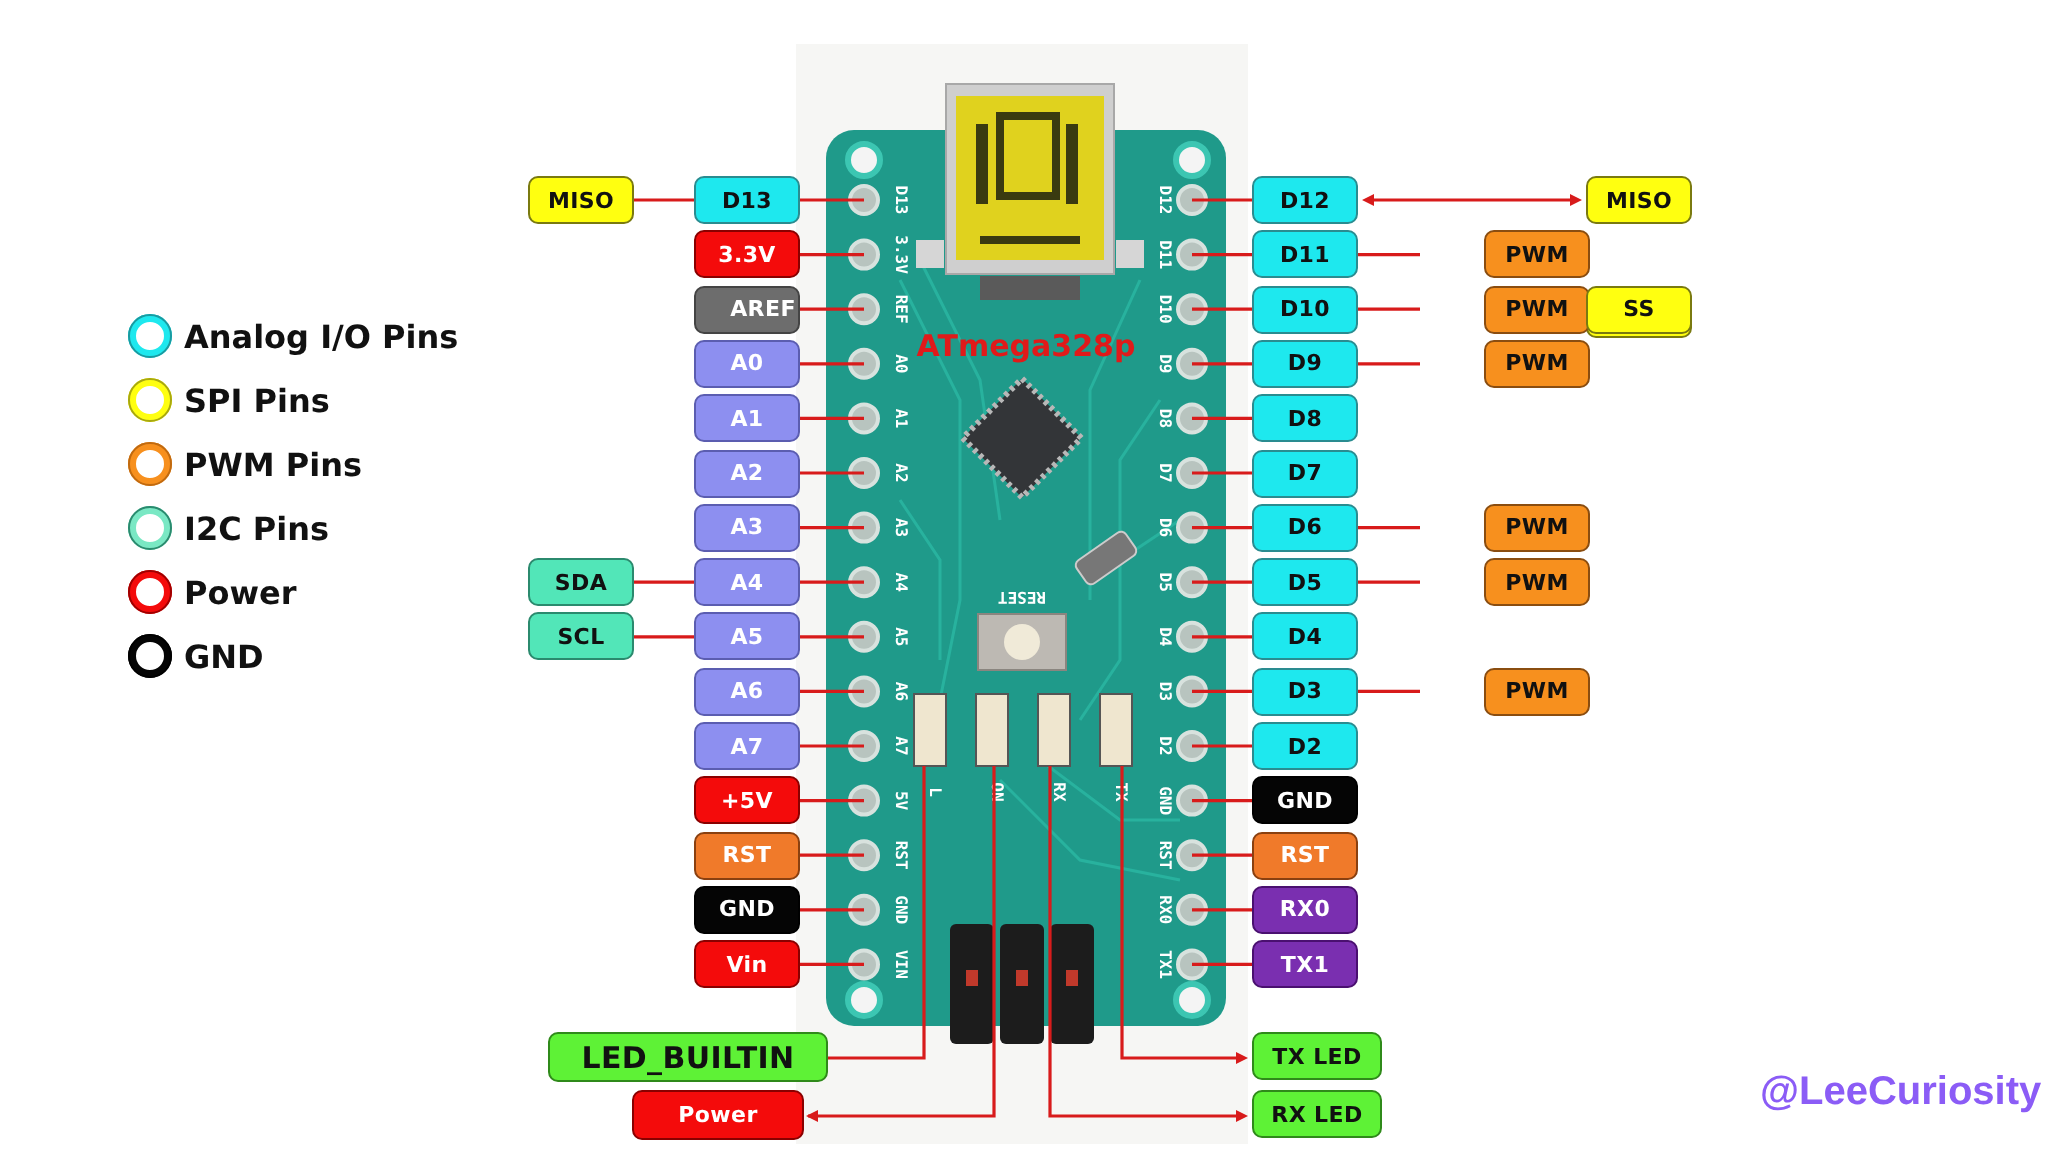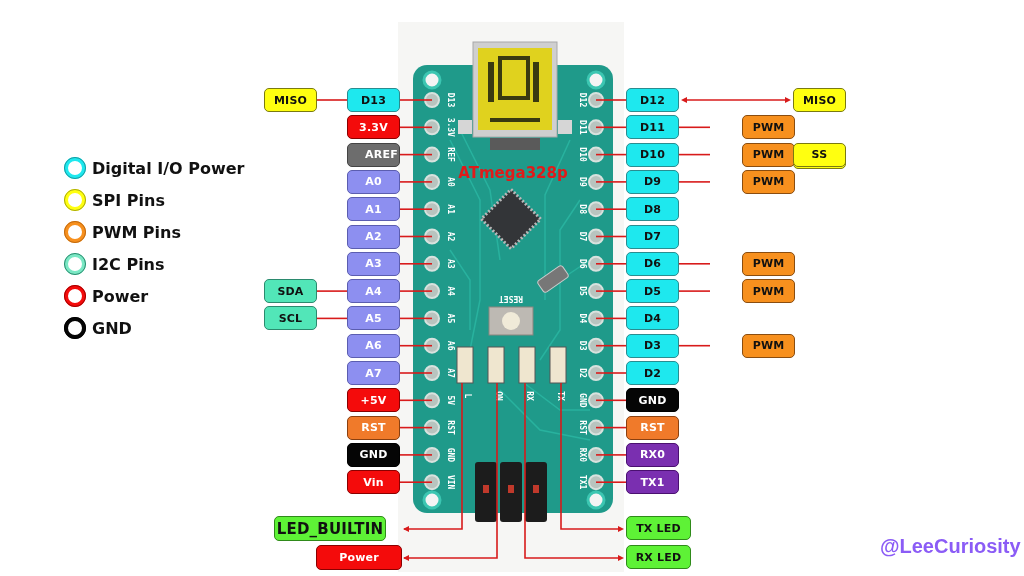--- a/index.html
+++ b/index.html
@@ -216,21 +216,21 @@
       <path d="M624 558 l-6 -3 v6 z" fill="#d81b1b"></path>
       <path d="M561 383 L561 529 L622 529" fill="none" stroke="#d81b1b" stroke-width="1.6"></path>
       <path d="M624 529 l-6 -3 v6 z" fill="#d81b1b"></path>
     </g>
   <text x="513" y="178" text-anchor="middle" class="board-title" fill="#e01a1a">ATmega328p</text>
 </svg>
 
 <div class="legend" id="legend">
     <div class="legend-item">
       <span class="legend-ring" style="border-color: rgb(30, 232, 238); background: rgb(255, 255, 255); box-shadow: rgb(30, 232, 238) 0px 0px 0px 0px inset; outline: rgb(26, 154, 160) solid 1px; outline-offset: -1px;"></span>
-      <span class="legend-text">Digital I/O Power</span>
+      <span class="legend-text">Analog I/O Pins</span>
     </div>
     <div class="legend-item">
       <span class="legend-ring" style="border-color: rgb(255, 255, 16); background: rgb(255, 255, 255); box-shadow: rgb(255, 255, 16) 0px 0px 0px 0px inset; outline: rgb(168, 168, 16) solid 1px; outline-offset: -1px;"></span>
       <span class="legend-text">SPI Pins</span>
     </div>
     <div class="legend-item">
       <span class="legend-ring" style="border-color: rgb(247, 144, 30); background: rgb(255, 255, 255); box-shadow: rgb(247, 144, 30) 0px 0px 0px 0px inset; outline: rgb(192, 106, 16) solid 1px; outline-offset: -1px;"></span>
       <span class="legend-text">PWM Pins</span>
     </div>
     <div class="legend-item">
@@ -285,18 +285,18 @@
     <div class="label digital" style="left: 626px; top: 306.4px; width: 53px;">D4</div>
     <div class="label digital" style="left: 626px; top: 333.7px; width: 53px;">D3</div>
     <div class="label pwm" style="left: 710px; top: 333.7px; width: 53px;">PWM</div>
     <div class="label digital" style="left: 626px; top: 361px; width: 53px;">D2</div>
     <div class="label gnd" style="left: 626px; top: 388.3px; width: 53px;">GND</div>
     <div class="label rst" style="left: 626px; top: 415.6px; width: 53px;">RST</div>
     <div class="label serial" style="left: 626px; top: 442.9px; width: 53px;">RX0</div>
     <div class="label serial" style="left: 626px; top: 470.2px; width: 53px;">TX1</div>
   </div>
 
-<div class="label led" style="left:274px; top:516px; width:112px; height:25px; font-size:15px;text-align:center;">LED_BUILTIN</div>
+<div class="label led" style="left:274px; top:516px; width:140px; height:25px; font-size:15px;text-align:center;">LED_BUILTIN</div>
 <div class="label power" style="left:316px; top:545px; width:86px; height:25px;">Power</div>
 <div class="label led" style="left:626px; top:516px; width:65px;">TX LED</div>
 <div class="label led" style="left:626px; top:545px; width:65px;">RX LED</div>
 
 <div class="watermark">@LeeCuriosity</div>
 
 </body></html>

